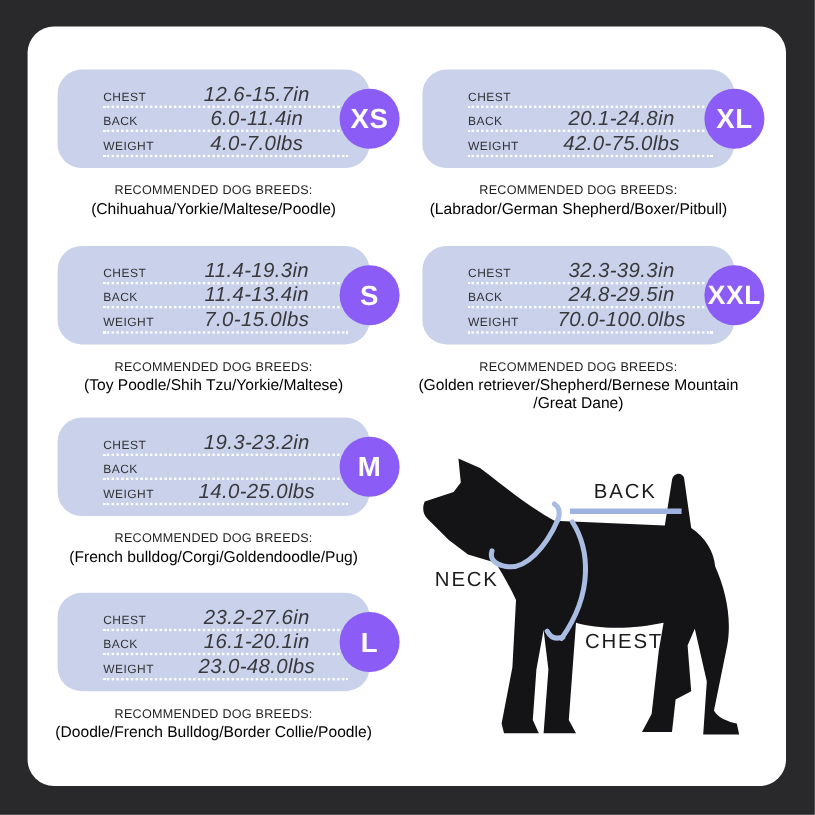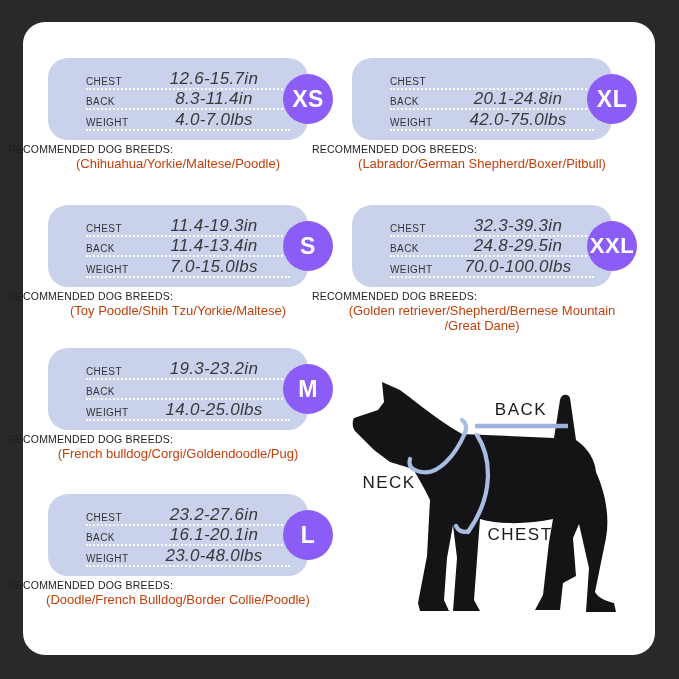--- a/index.html
+++ b/index.html
@@ -11,24 +11,24 @@
   .card{position:relative;height:82px;background:#c9d2ea;border-radius:20px;
         padding:11px 18px 9px 38px;box-sizing:border-box;
         display:flex;flex-direction:column;justify-content:space-between;}
   .row{display:flex;align-items:flex-end;border-bottom:2px dotted #ffffff;height:20px;padding-bottom:1px;}
   .lbl{width:52px;font-size:10px;letter-spacing:0.4px;color:#333336;line-height:1;}
   .val{flex:1;text-align:center;font-size:17px;color:#39393c;line-height:1;letter-spacing:0.3px;font-style:italic;}
   .badge{position:absolute;width:50px;height:50px;border-radius:50%;right:-25px;top:50%;
          transform:translateY(-50%);background:#8b5cf6;color:#ffffff;font-weight:bold;
          font-size:23px;letter-spacing:0.5px;display:flex;align-items:center;justify-content:center;}
   .block-xxl .badge{font-size:22px;}
-  .rec{width:340px;margin-left:-40px;margin-top:3px;
+  .rec{width:340px;margin-left:-40px;margin-top:13px;text-align:center;
        font-size:10.5px;letter-spacing:0.2px;color:#1e1e20;}
   .breeds{width:340px;margin-left:-40px;margin-top:2px;text-align:center;
-          font-size:13px;color:#c2410c;white-space:pre-line;line-height:1.15;}
+          font-size:13px;color:#000000;white-space:pre-line;line-height:1.15;}
 
   .block-xs {left:25px; top:36px;}
   .block-s  {left:25px; top:183px;}
   .block-m  {left:25px; top:326px;}
   .block-l  {left:25px; top:472px;}
   .block-xl {left:329px;top:36px;}
   .block-xxl{left:329px;top:183px;}
 
   .dog-area{position:absolute;left:327px;top:350px;width:280px;height:255px;}
   .dog-area svg{position:absolute;left:0;top:0;}
@@ -48,21 +48,21 @@
   <div class="page">
 
     <div class="size-block block-xs">
       <div class="card">
         <div class="row">
           <span class="lbl">CHEST</span>
           <span class="val">12.6-15.7in</span>
         </div>
         <div class="row">
           <span class="lbl">BACK</span>
-          <span class="val">8.3-11.4in</span>
+          <span class="val">6.0-11.4in</span>
         </div>
         <div class="row">
           <span class="lbl">WEIGHT</span>
           <span class="val">4.0-7.0lbs</span>
         </div>
         <div class="badge">XS</div>
       </div>
       <div class="rec">RECOMMENDED DOG BREEDS:</div>
       <div class="breeds">(Chihuahua/Yorkie/Maltese/Poodle)</div>
     </div>

